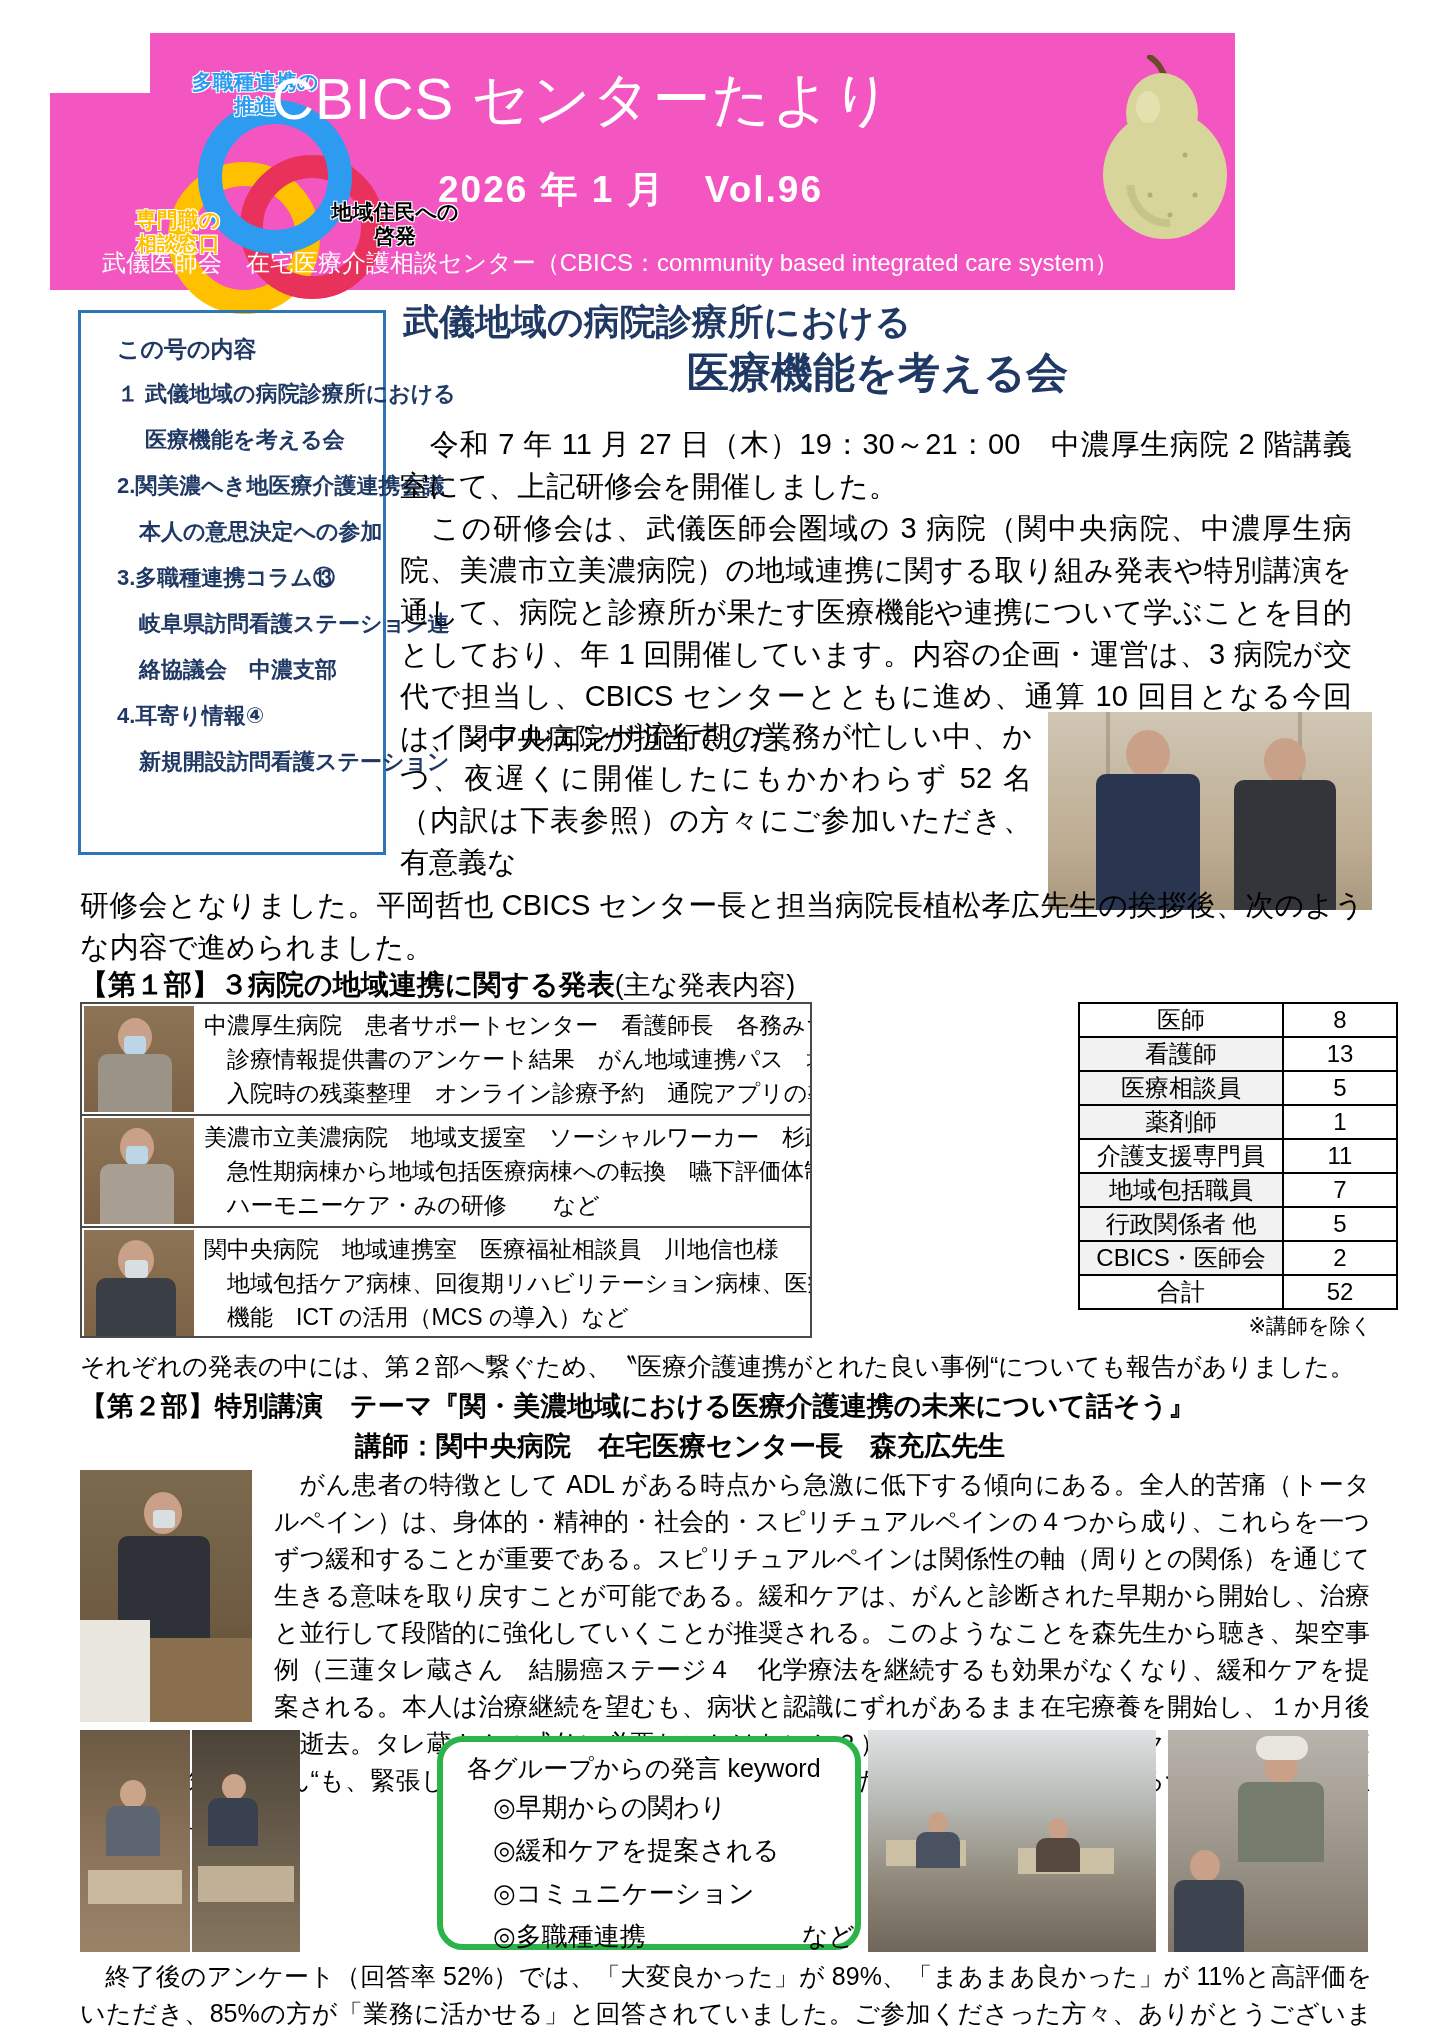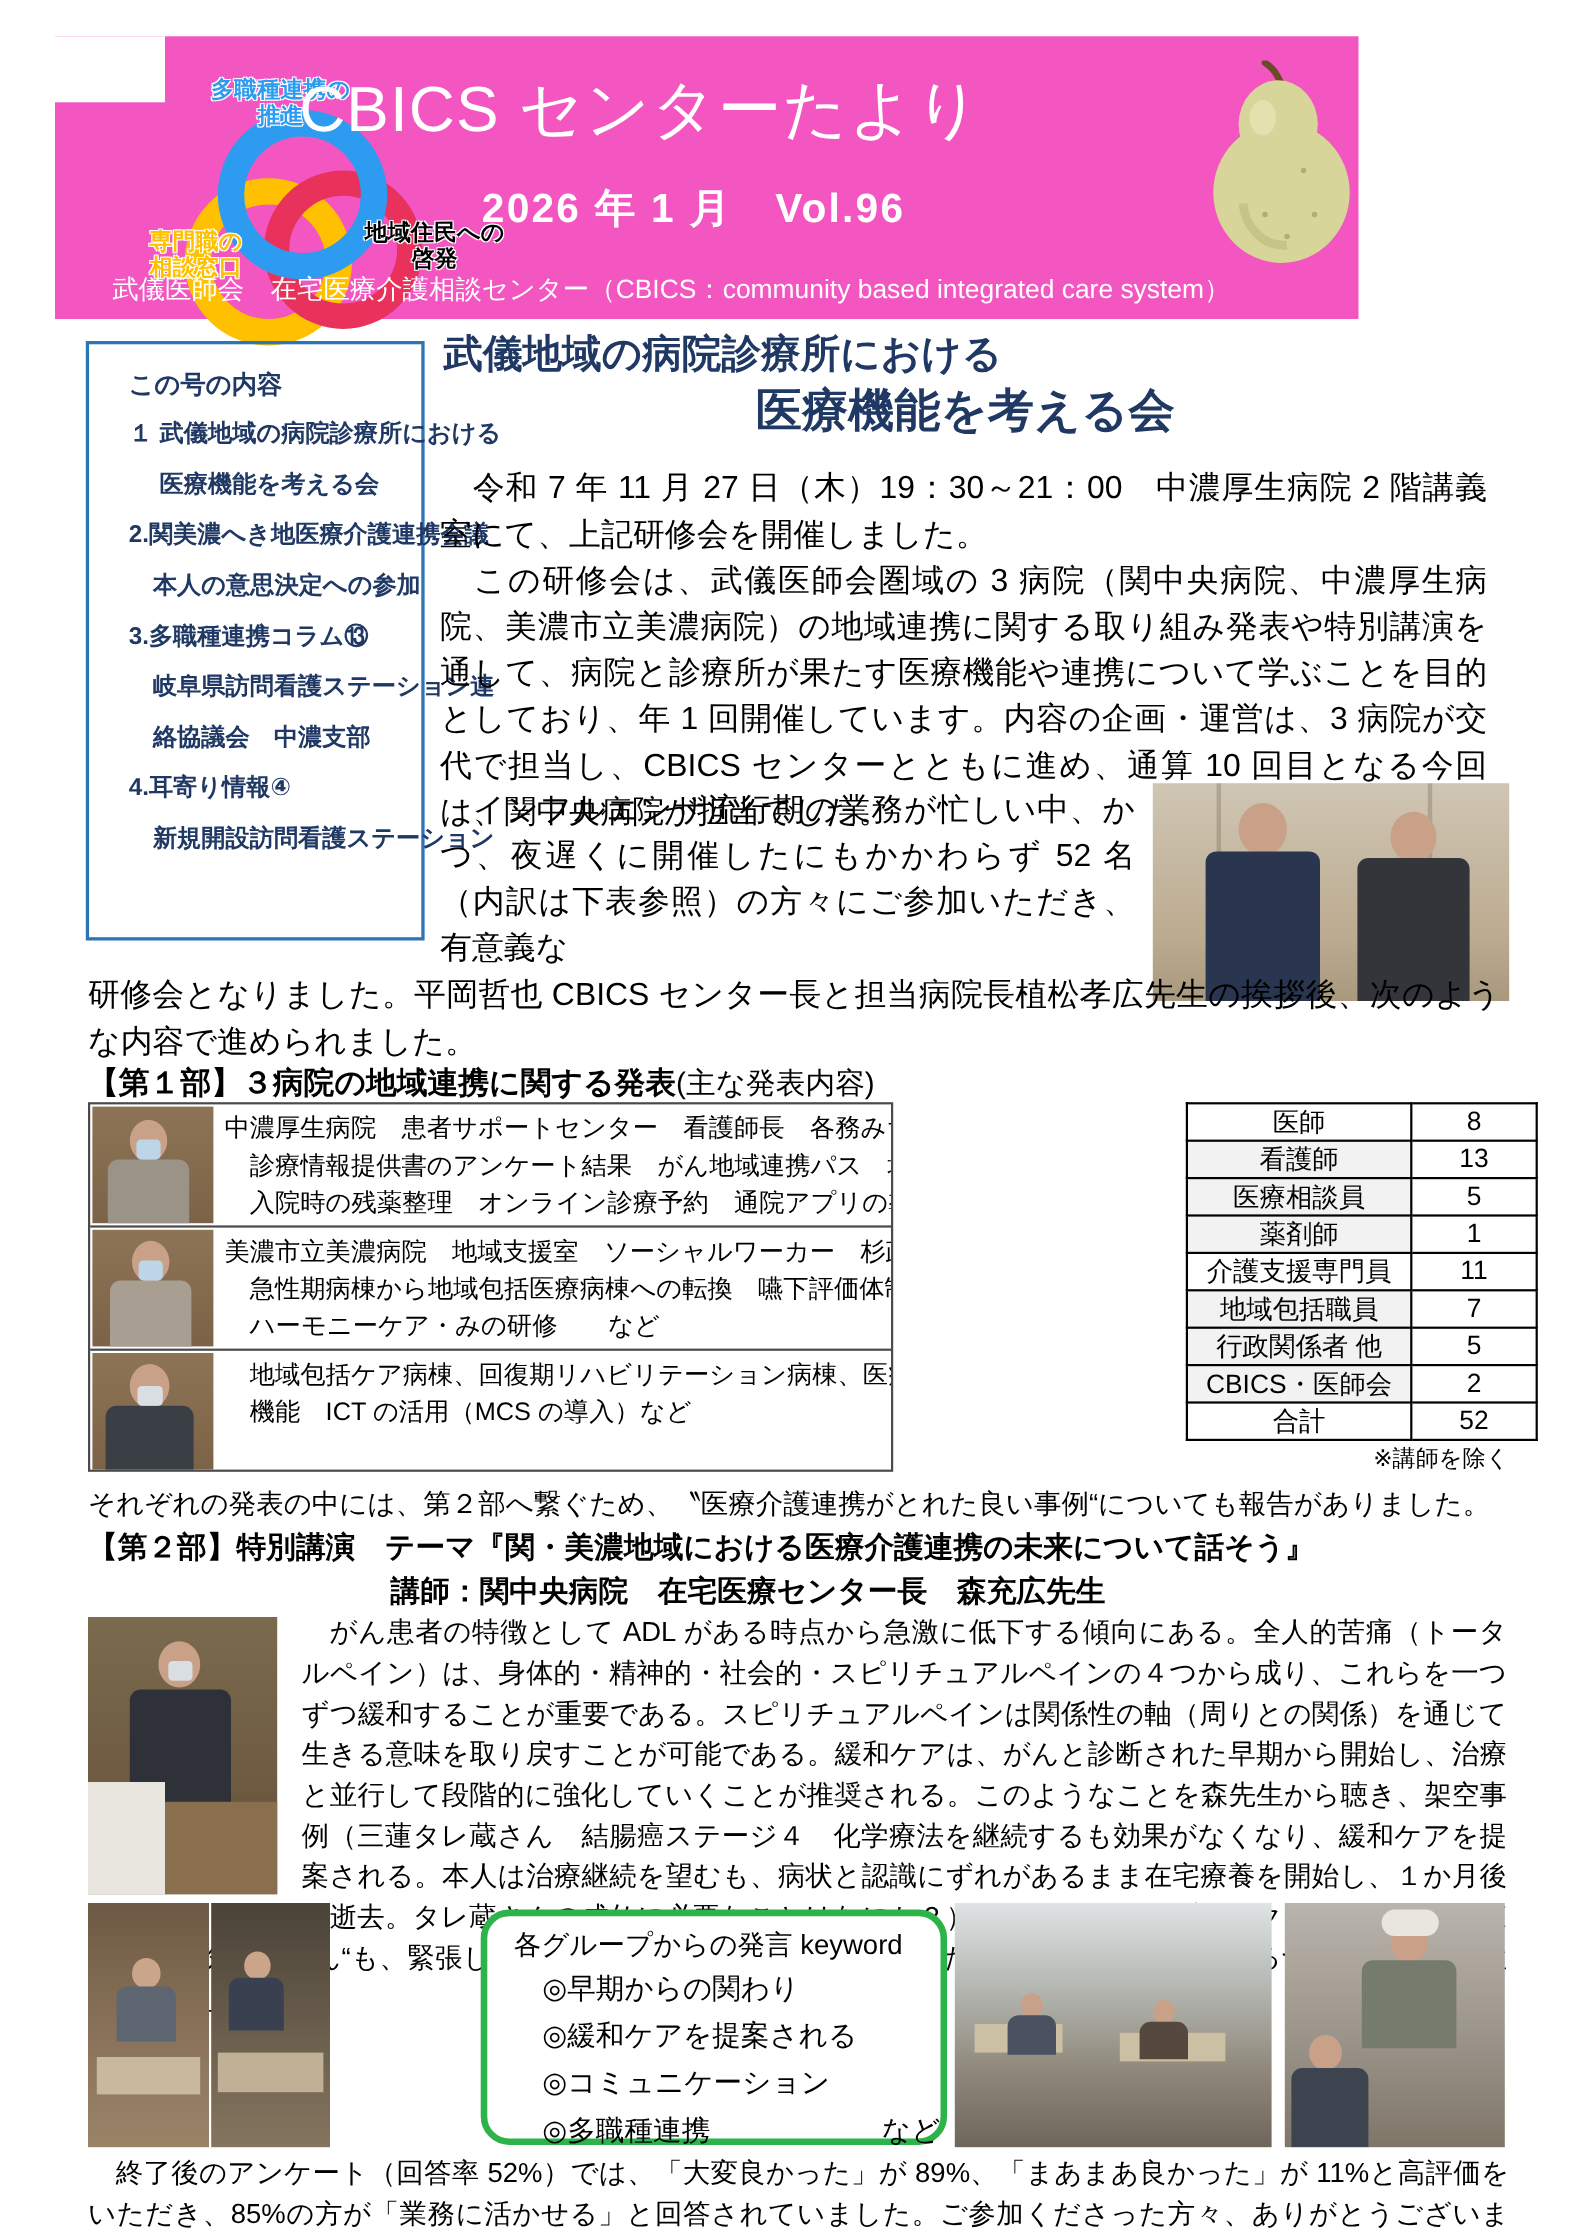--- a/index.html
+++ b/index.html
@@ -197,20 +197,21 @@
         <div>　ハーモニーケア・みの研修　　など</div>
       </div>
     </div>
     <div class="pres-row">
       <div class="pres-photo" style="background:linear-gradient(180deg,#8d7456 0%,#7c6347 100%);">
         <div class="head" style="left:34px;top:10px;width:36px;height:40px;"></div>
         <div class="torso" style="left:12px;top:48px;width:80px;height:58px;background:#3a3f46;"></div>
         <div class="abs" style="left:41px;top:30px;width:23px;height:18px;background:#d8dee2;border-radius:4px;"></div>
       </div>
       <div class="pres-text">
+        <div>関中央病院　地域連携室　医療福祉相談員　川地信也様</div>
         <div>　地域包括ケア病棟、回復期リハビリテーション病棟、医療療養型病棟の３つの</div>
         <div>　機能　ICT の活用（MCS の導入）など</div>
       </div>
     </div>
   </div>
 
   <table class="abs att-table">
     <tbody>
       <tr>
           <td class="lab">医師</td>

